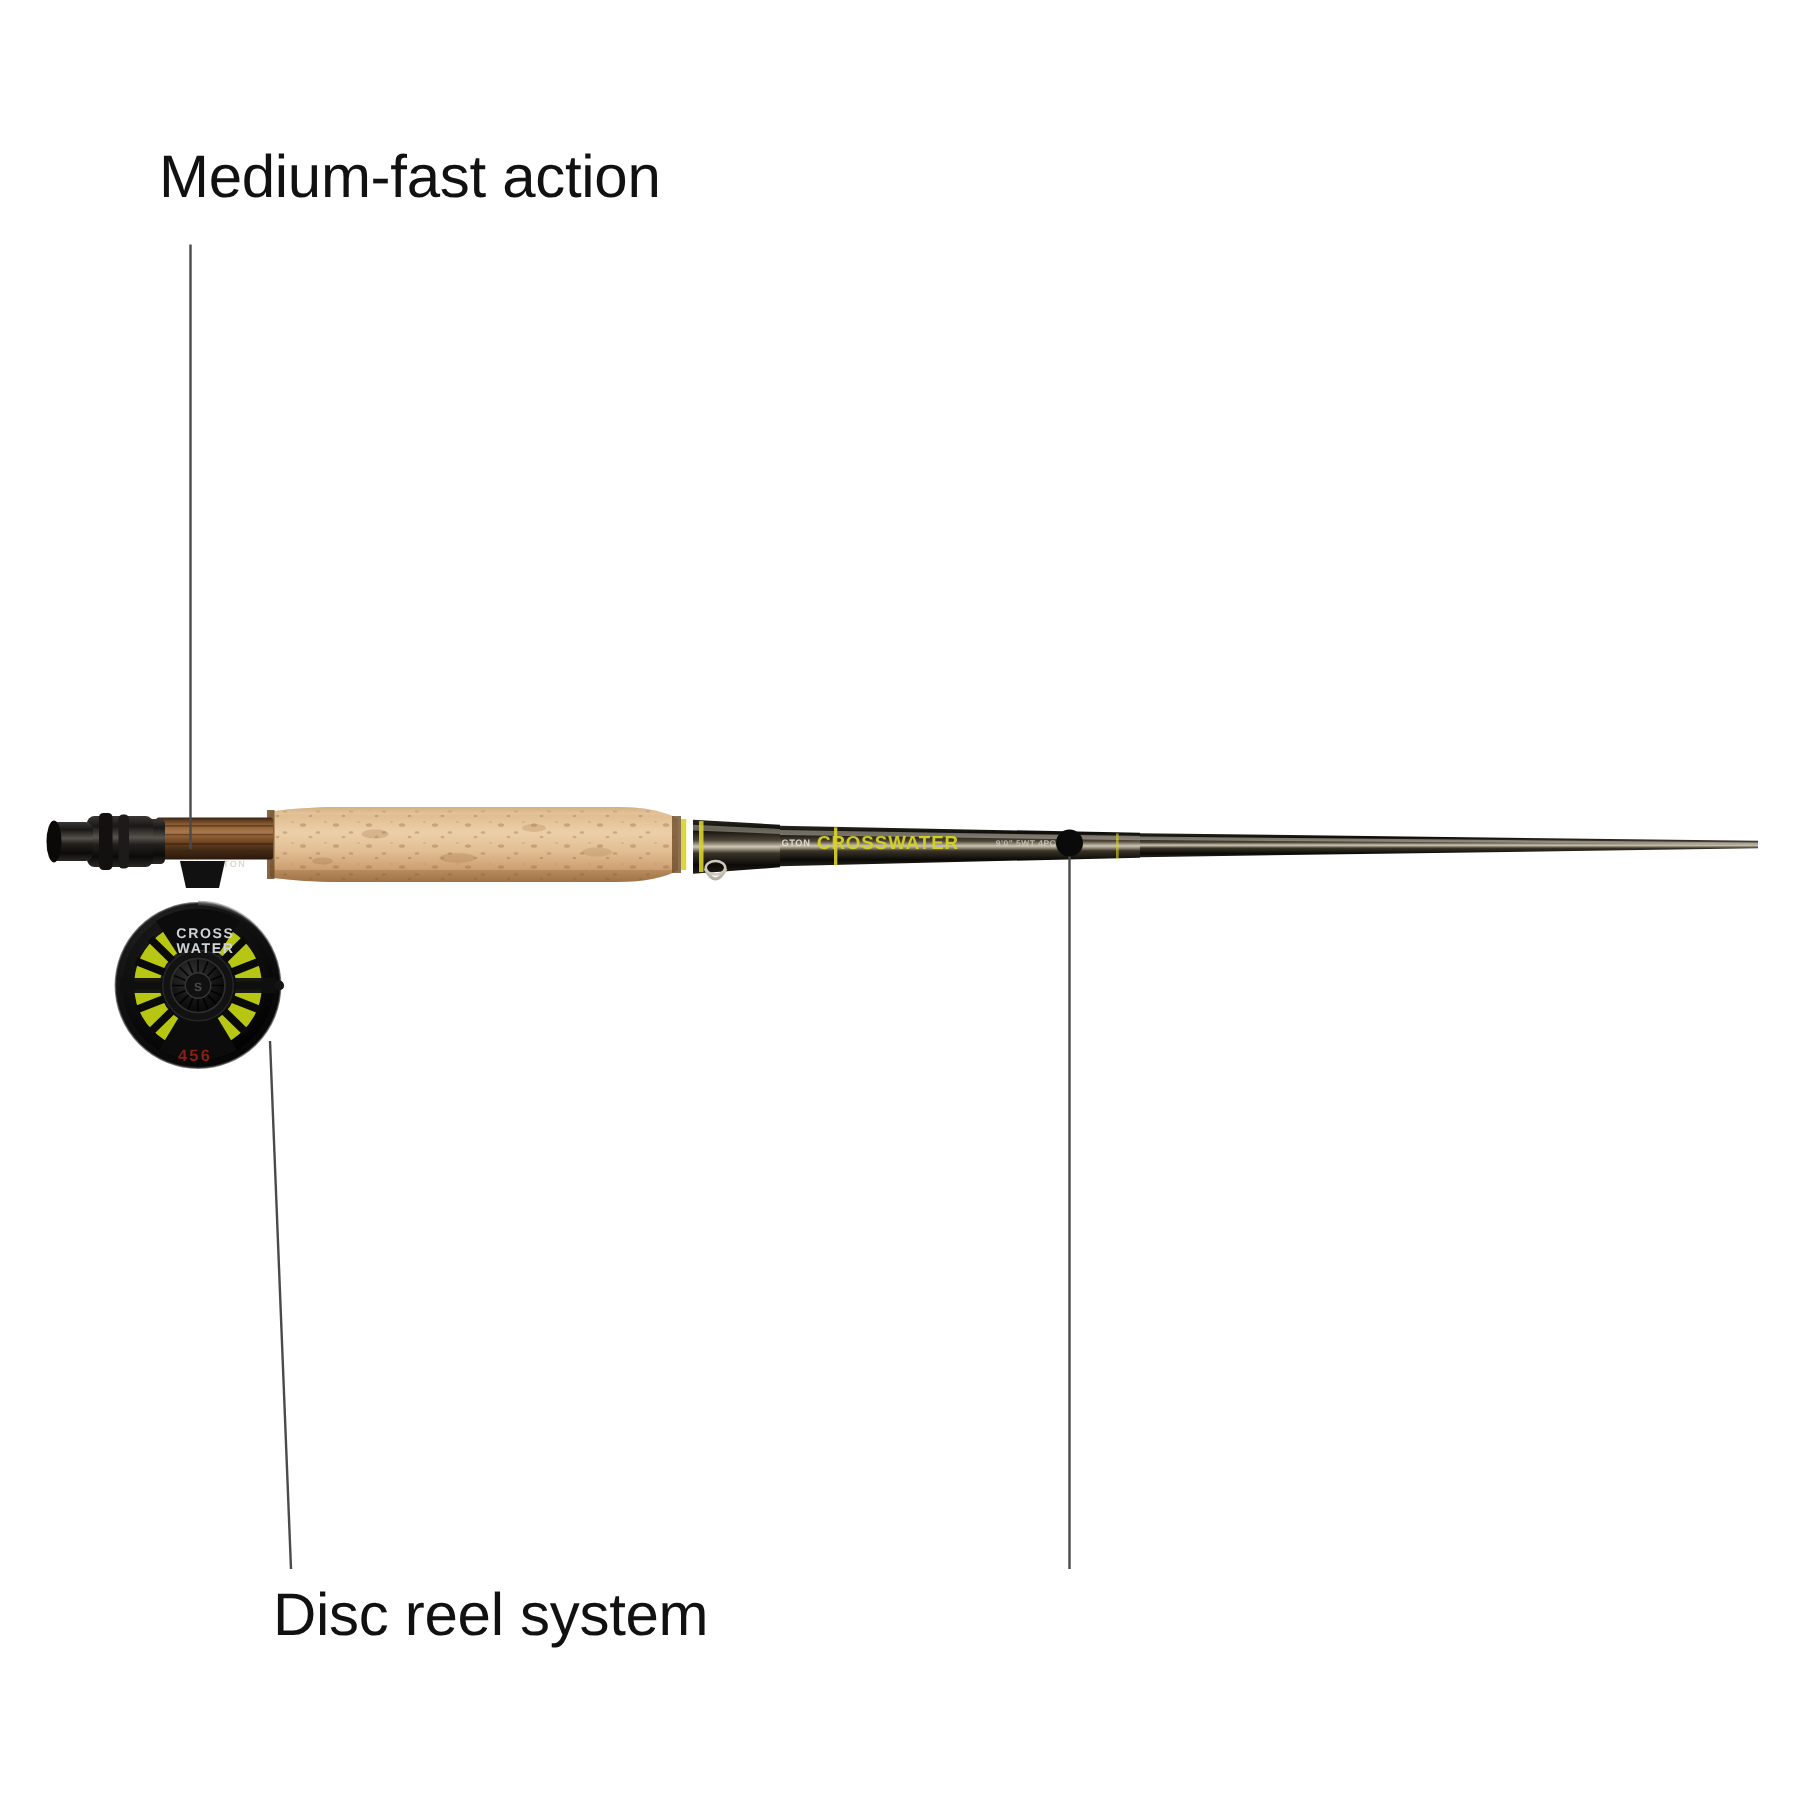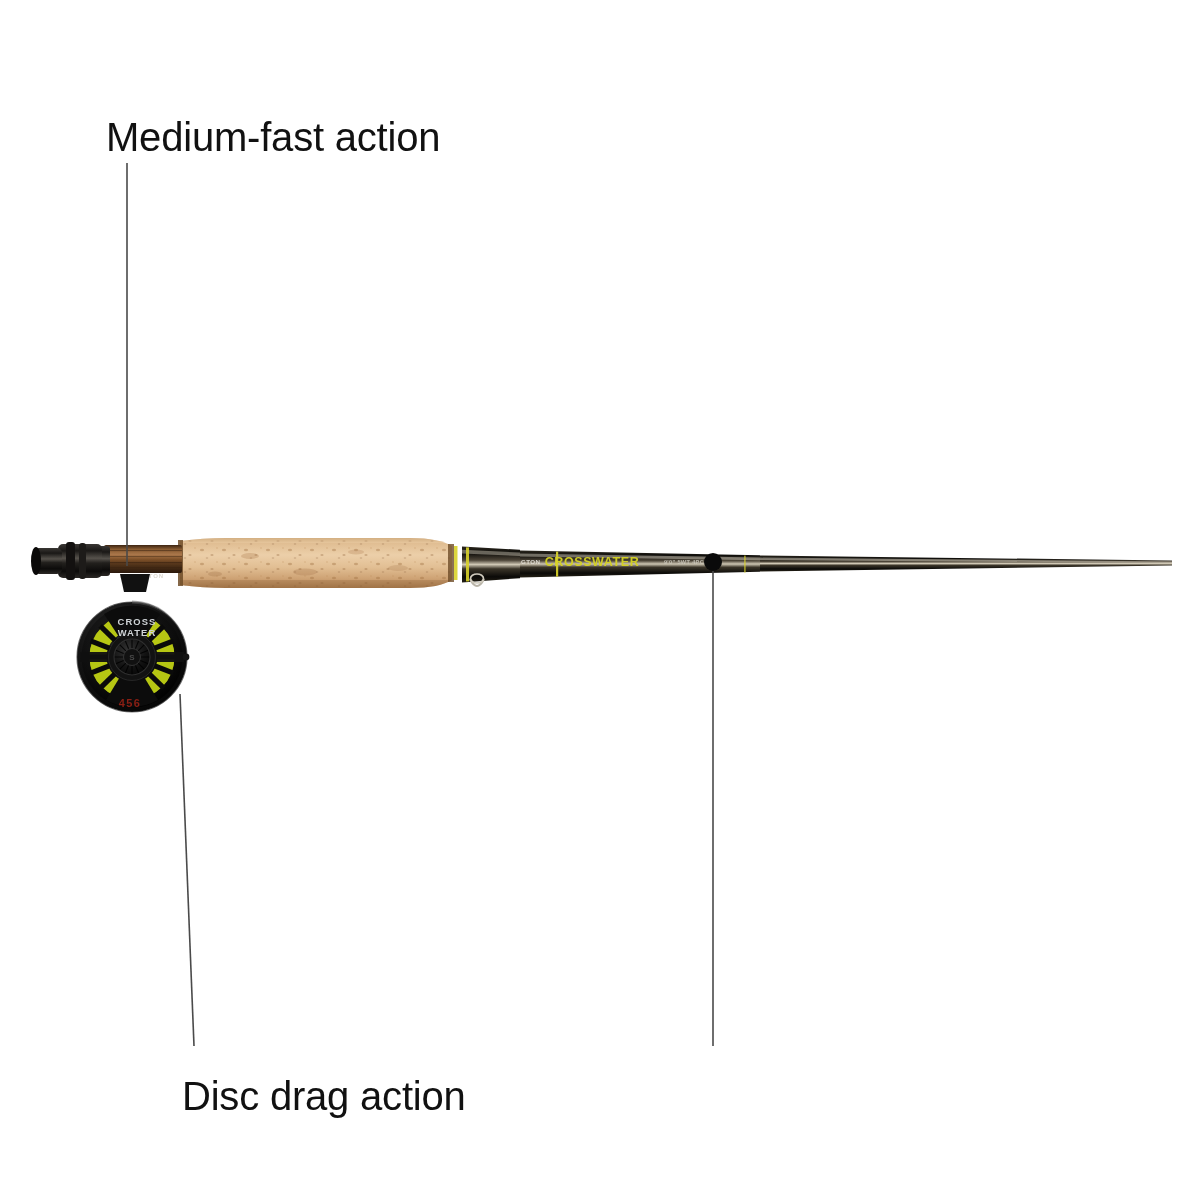--- a/index.html
+++ b/index.html
@@ -27,21 +27,20 @@
     height: 1200px;
   }
   .callout {
     position: absolute;
     color: #111111;
     font-size: 40px;
     font-weight: 400;
     letter-spacing: -0.2px;
     white-space: nowrap;
     line-height: 1;
-    margin-top: 19px;
   }
   #label-action  { left: 106px; top: 98px; }
   #label-drag    { left: 182px; top: 1057px; }
   #label-reel    { left: 700px; top: 1057px; }
 </style>
 </head>
 <body>
 
 <div id="stage">
 
@@ -272,16 +271,16 @@
     <g>
       <line x1="127" y1="163" x2="127" y2="566" stroke="#4a4a4a" stroke-width="1.6"></line>
       <line x1="180" y1="694" x2="194" y2="1046" stroke="#4a4a4a" stroke-width="1.6"></line>
       <line x1="713" y1="566" x2="713" y2="1046" stroke="#4a4a4a" stroke-width="1.6"></line>
       <circle cx="713" cy="562" r="9" fill="#0a0a0a"></circle>
     </g>
   </svg>
 
   <div class="callout" id="label-action">Medium-fast action</div>
 
-  <div class="callout" id="label-drag">Disc drag action</div>
+  <div class="callout" id="label-drag">Disc reel system</div>
 
 
 </div>
 
 </body></html>

